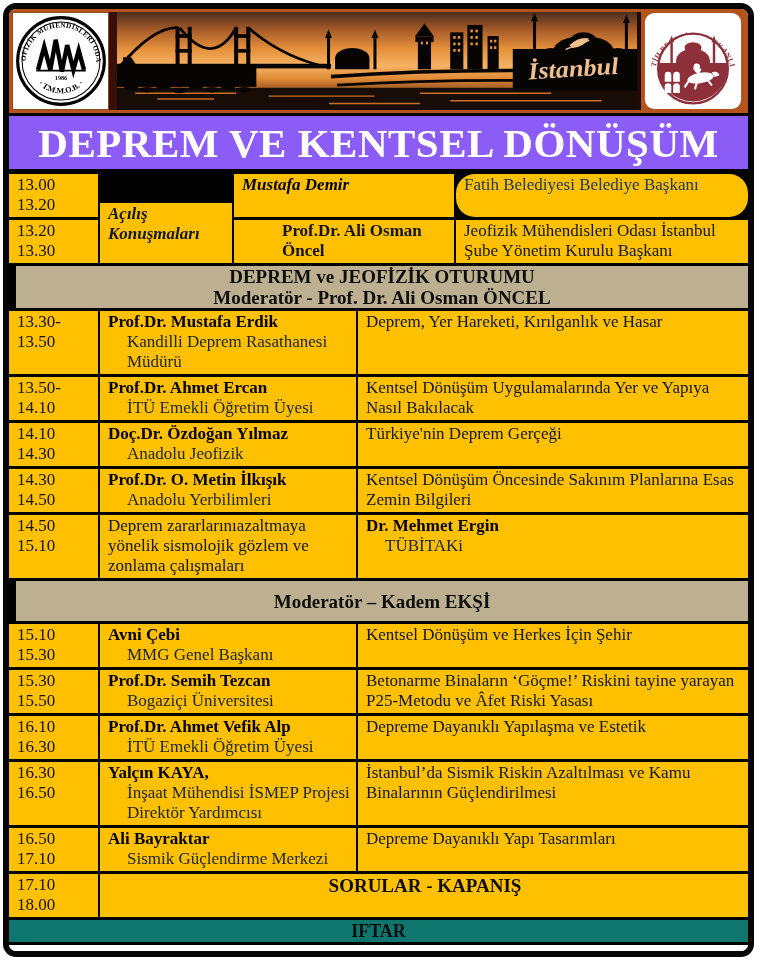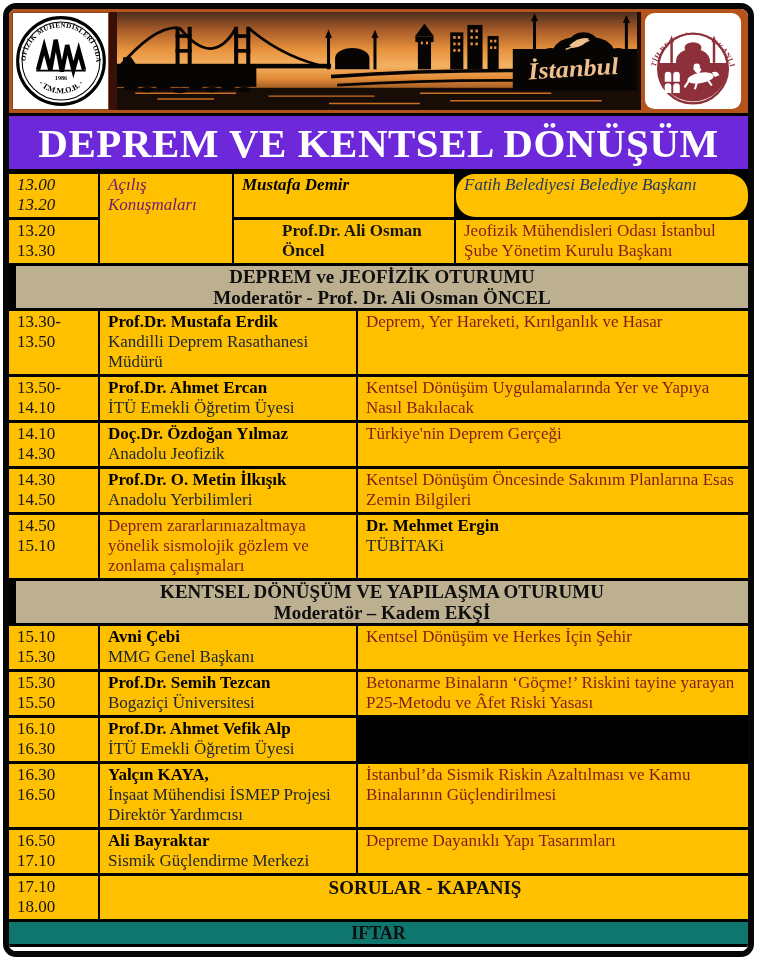--- a/index.html
+++ b/index.html
@@ -9,40 +9,40 @@
   
   .banner{height:104px;background:#b4541a;display:flex;padding:3px;flex:0 0 auto;}
   .logo-panel{background:#fff;display:flex;align-items:center;justify-content:center;}
   .logo-left{width:97px;border:1px solid #8a4a22;}
   .logo-right{width:104px;background:#b4541a;}
   .sep-dark{width:8px;background:#38100a;}
   .sep-thin{width:4px;background:#1c0c06;}
   .skyline{flex:1;position:relative;overflow:hidden;}
   .skyline svg{position:absolute;inset:0;width:100%;height:100%;}
   
-  .title-bar{height:58px;flex:0 0 auto;background:#6d28d9;border-top:3px solid #000;border-bottom:2px solid #000;
+  .title-bar{height:58px;flex:0 0 auto;background:#8b5cf6;border-top:3px solid #000;border-bottom:2px solid #000;
     color:#fff;display:flex;align-items:center;justify-content:center;
     font-weight:bold;font-size:41px;letter-spacing:.5px;}
   
   .schedule{flex:1 1 auto;background:#000;display:flex;flex-direction:column;gap:3px;padding-top:3px;}
   .schedule>*{flex:1 0 auto;}
   .row{display:grid;column-gap:2px;row-gap:3px;background:#000;}
   .g-open{grid-template-columns:89px 132px 220px 1fr;grid-template-rows:43px 1fr;min-height:88px;}
   .g-sess{grid-template-columns:89px 256px 1fr;min-height:41px;}
   .g-close{grid-template-columns:89px 1fr;min-height:38px;}
   .cell{background:#FFC000;padding:1px 6px 2px 8px;font-size:17px;line-height:20px;color:#141414;}
-  .cell.italic{font-style:italic;}
+  .cell.italic{}
   .cell.b{font-weight:bold;}
   .cell.bi{font-weight:bold;font-style:italic;color:#000000;}
   .cell.navy{color:#1F3864;border-radius:19px;}
-  .cell.desc{color:#7f1d1d;}
+  .cell.desc{color:#0f172a;}
   .time{white-space:pre-line;}
-  .label-cell{font-weight:normal;font-style:italic;white-space:pre-line;color:#701a75;}
+  .label-cell{font-weight:bold;font-style:italic;white-space:pre-line;color:#0f172a;margin-top:29px;}
   .nm{font-weight:bold;color:#000;}
-  .af{color:#1b2432;}
+  .af{color:#1b2432;margin-left:19px;}
   .sec-header{background:#BDB091;min-height:40px;display:flex;flex-direction:column;align-items:center;justify-content:center;
     font-weight:bold;font-size:19px;line-height:21px;color:#0e0e0e;text-align:center;margin-left:7px;}
   .tall{min-height:58px;}
   .tall2{min-height:54px;}
   .med{min-height:43px;}
   .closing-cell{display:flex;justify-content:center;font-weight:bold;font-size:19px;padding-top:2px;color:#0e0e0e;}
   .iftar-row{background:#0f766e;min-height:22px;max-height:26px;display:flex;align-items:center;justify-content:center;
     font-weight:bold;font-size:18px;color:#0e0e0e;}
   
   .footer{flex:0 0 auto;background:#fff;border-top:3px solid #000;padding:2px 6px 4px 6px;
@@ -268,21 +268,20 @@
         <div class="row g-sess">
           <div class="cell time">14.50
 15.10</div>
           <div class="cell desc">Deprem zararlarınıazaltmaya yönelik sismolojik gözlem ve zonlama çalışmaları</div>
           <div class="cell">
             <div class="nm">Dr. Mehmet Ergin</div>
             <div class="af">TÜBİTAKi</div>
           </div>
         </div>
         <div class="sec-header">
-          <div>KENTSEL DÖNÜŞÜM VE YAPILAŞMA OTURUMU</div>
           <div>Moderatör – Kadem EKŞİ</div>
         </div>
         <div class="row g-sess">
           <div class="cell time">15.10
 15.30</div>
           <div class="cell">
             <div class="nm">Avni Çebi</div>
             <div class="af">MMG Genel Başkanı</div>
           </div>
           <div class="cell desc">Kentsel Dönüşüm ve Herkes İçin Şehir</div>
@@ -296,20 +295,21 @@
           </div>
           <div class="cell desc">Betonarme Binaların ‘Göçme!’ Riskini tayine yarayan P25-Metodu ve Âfet Riski Yasası</div>
         </div>
         <div class="row g-sess">
           <div class="cell time">16.10
 16.30</div>
           <div class="cell">
             <div class="nm">Prof.Dr. Ahmet Vefik Alp</div>
             <div class="af">İTÜ Emekli Öğretim Üyesi</div>
           </div>
+          <div class="cell desc">Depreme Dayanıklı Yapılaşma ve Estetik</div>
         </div>
         <div class="row g-sess tall2">
           <div class="cell time">16.30
 16.50</div>
           <div class="cell">
             <div class="nm">Yalçın KAYA,</div>
             <div class="af">İnşaat Mühendisi İSMEP Projesi Direktör Yardımcısı</div>
           </div>
           <div class="cell desc">İstanbul’da Sismik Riskin Azaltılması  ve Kamu Binalarının Güçlendirilmesi</div>
         </div>

